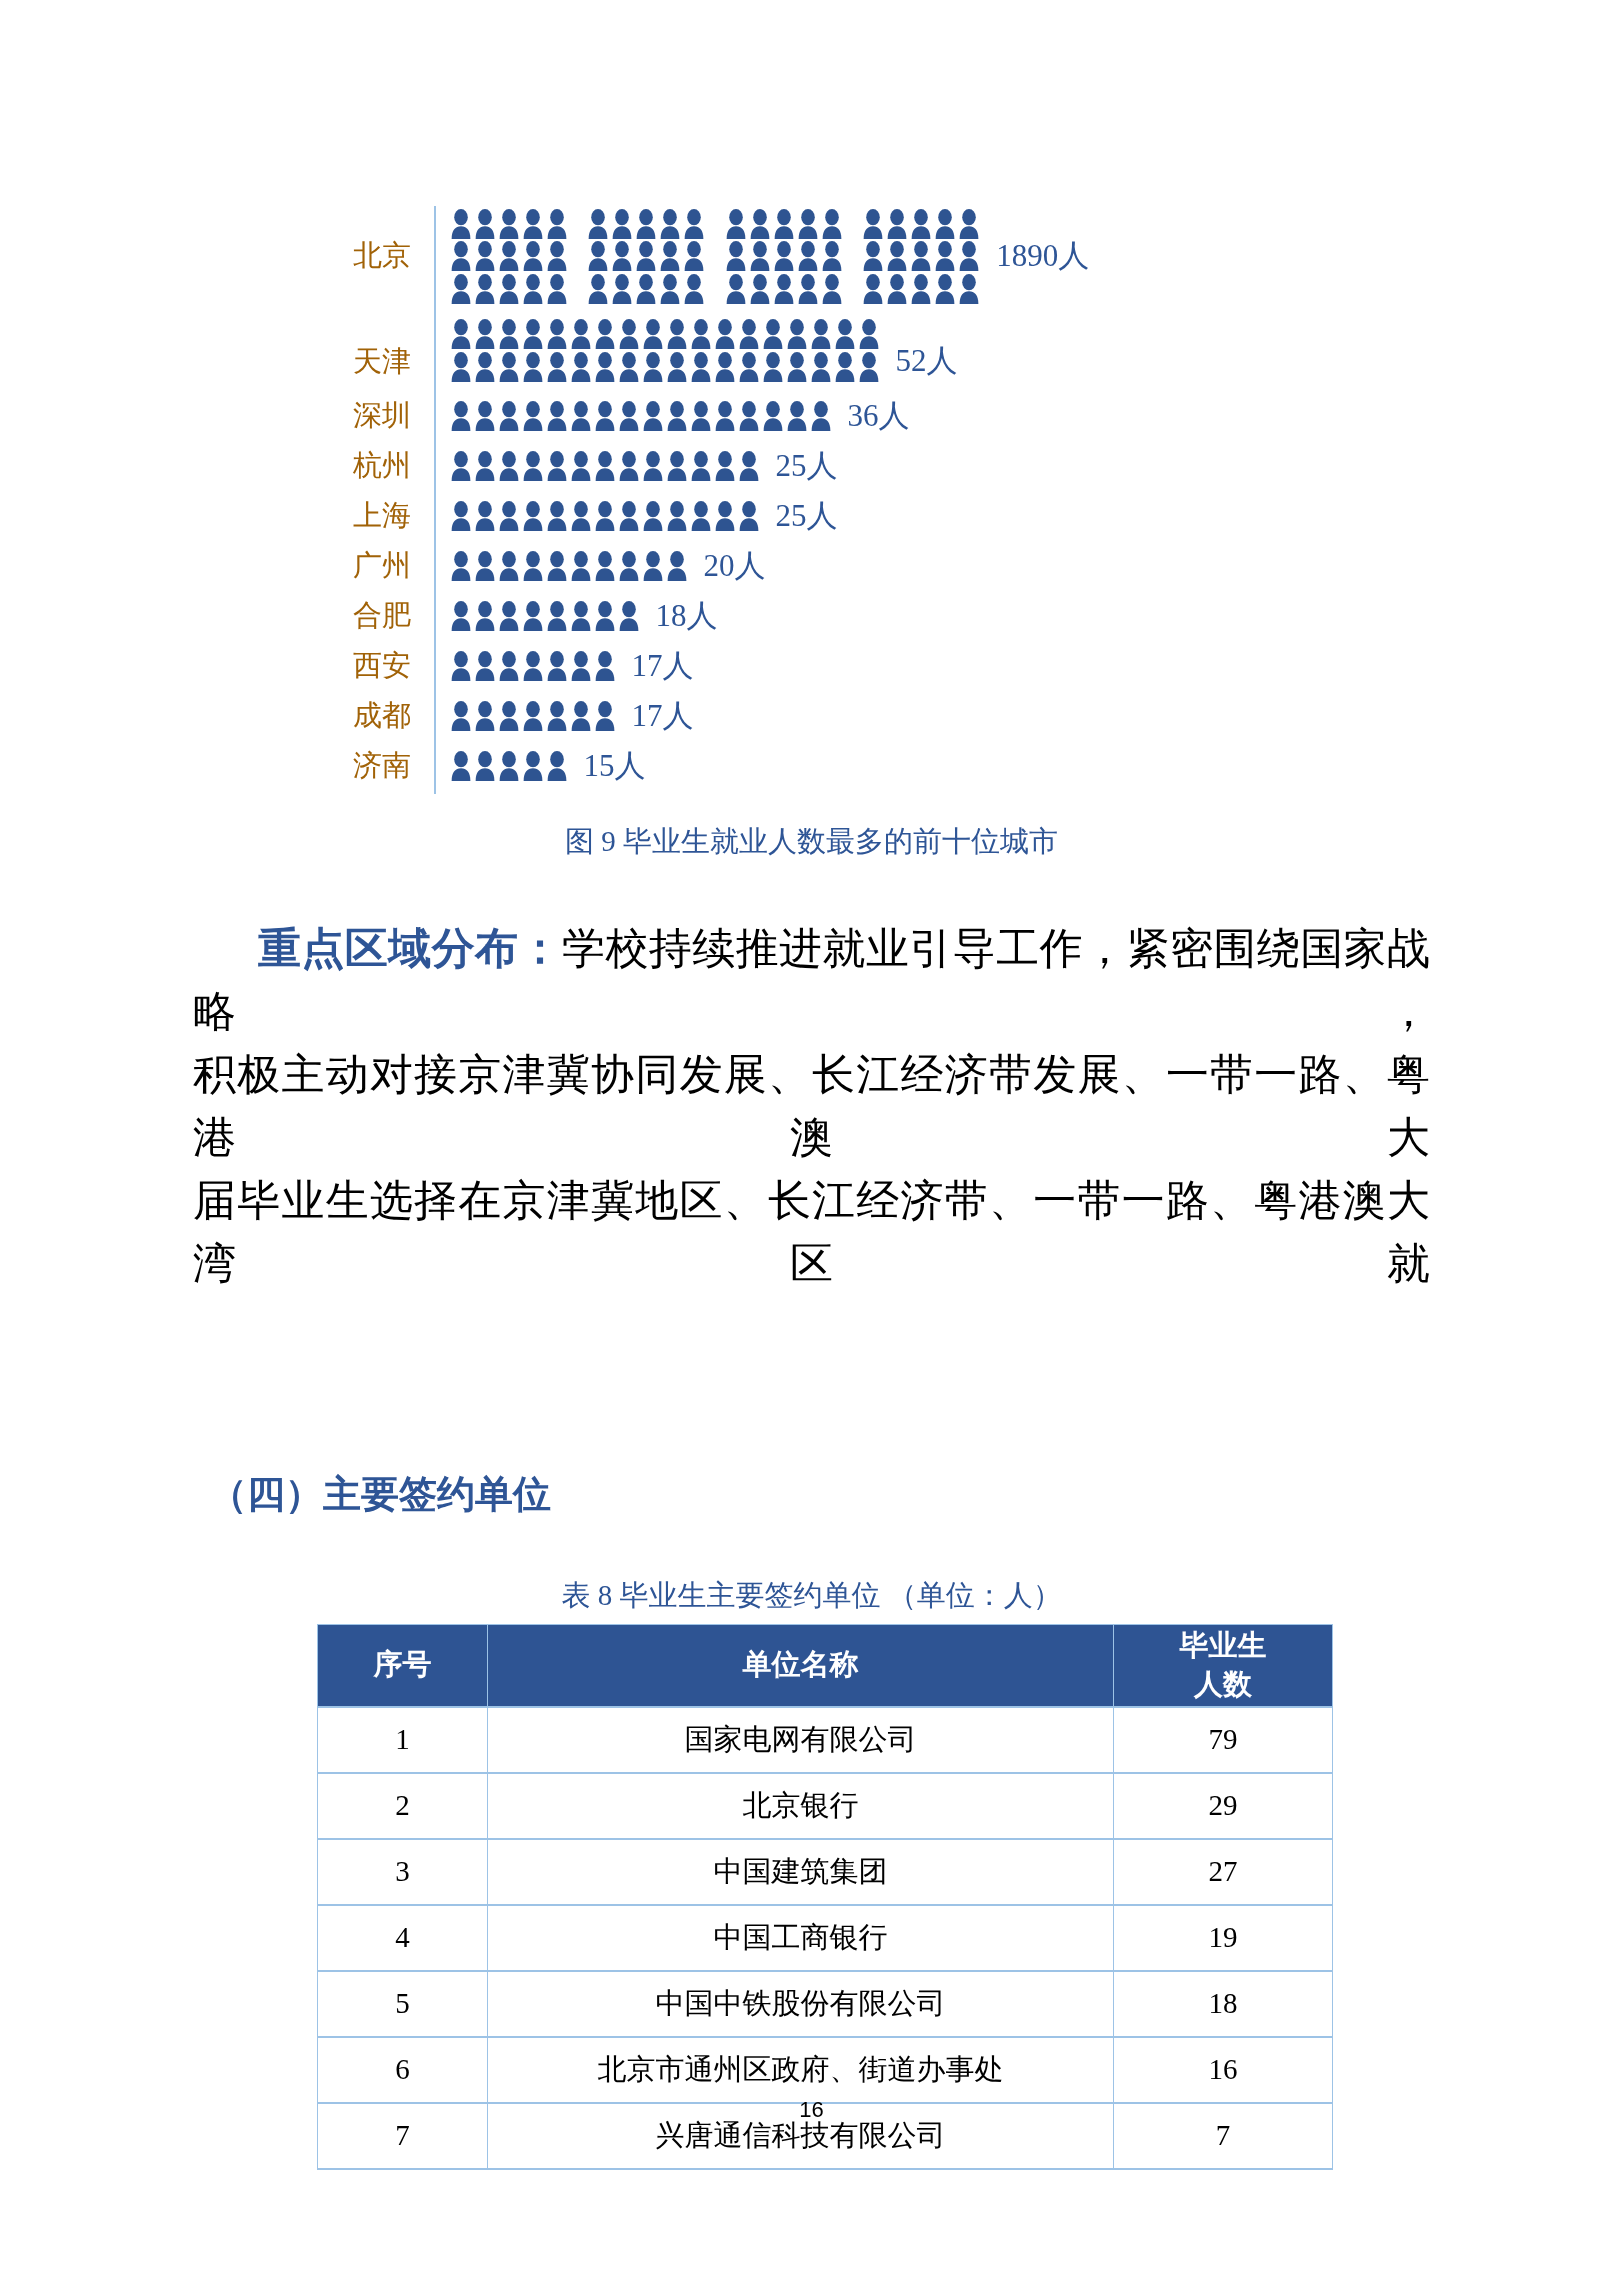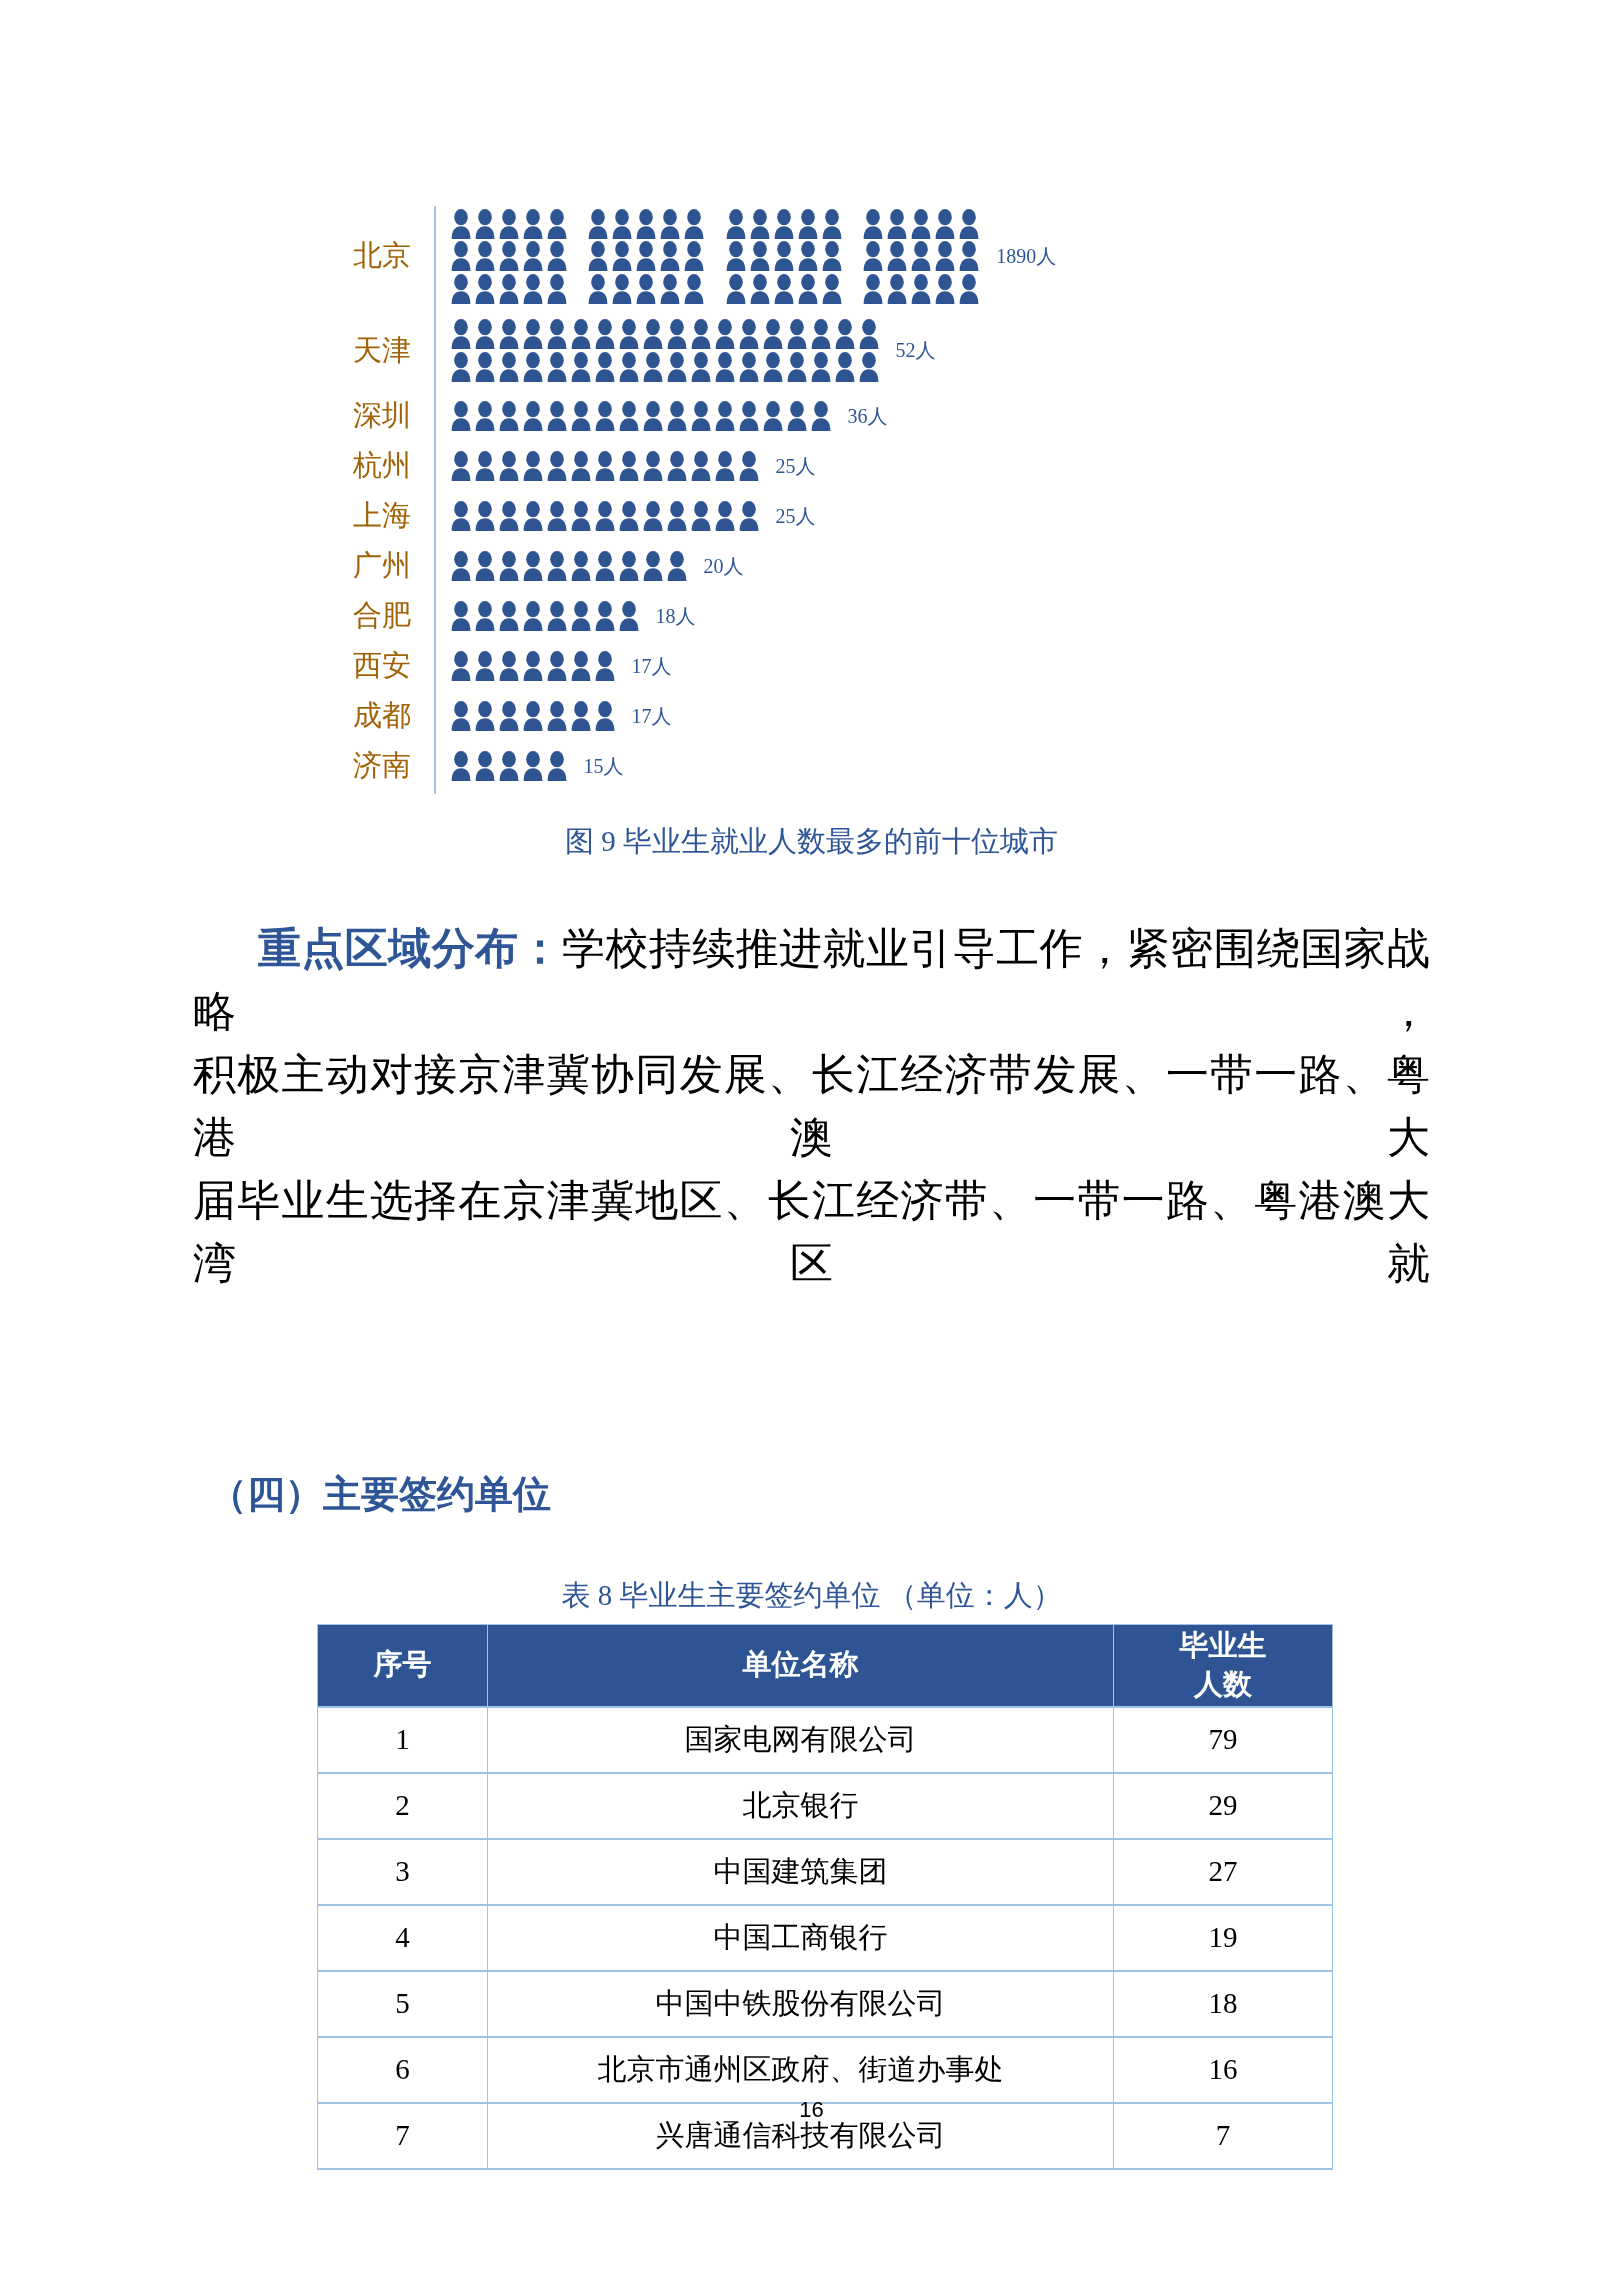--- a/index.html
+++ b/index.html
@@ -11,32 +11,32 @@
     font-family:"Liberation Serif","DejaVu Serif",serif;
     overflow:hidden;
   }
   
   .chart{margin:206px 0 0 193px;position:relative;}
   .chart-axis{position:absolute;left:434px;top:206px;width:2px;height:588px;background:#9DC3E6;}
   .chart-row{display:flex;align-items:center;}
   .chart-row.single{min-height:50px;}
   .chart-row.multi{padding:2.6px 0;}
   .chart-row.r0{margin-bottom:10.5px;}
-  .chart-row.r1{margin-bottom:6.5px;}
+  .chart-row.r1{margin-bottom:6.5px;align-items:flex-end;}
   .city-label{
     flex:none;width:241px;box-sizing:border-box;
     text-align:right;padding-right:23px;
     font-size:29px;color:#a16207;
   }
   .icon-lines{margin-left:15.7px;display:flex;flex-direction:column;row-gap:2.6px;}
   .icon-line{display:flex;}
   .icon-group{display:flex;column-gap:2px;margin-right:19.6px;}
   .icon-group:last-child{margin-right:0;}
   .person-icon{width:22px;height:30px;display:block;}
-  .value-label{margin-left:15.7px;font-size:20px;color:#2E5596;white-space:nowrap;}
+  .value-label{margin-left:15.7px;font-size:31px;color:#2E5596;white-space:nowrap;}
   
   .fig-caption{margin-top:31px;text-align:center;font-size:29px;line-height:39px;color:#2E5596;}
   .paragraph{margin:56px 193px 0 193px;}
   .para-line{
     font-size:43px;line-height:63px;color:#000;
     text-align:justify;text-align-last:justify;
   }
   .para-line.first{text-indent:65px;}
   .para-line.last{text-align-last:left;}
   .lead{color:#2E5596;font-weight:bold;}

